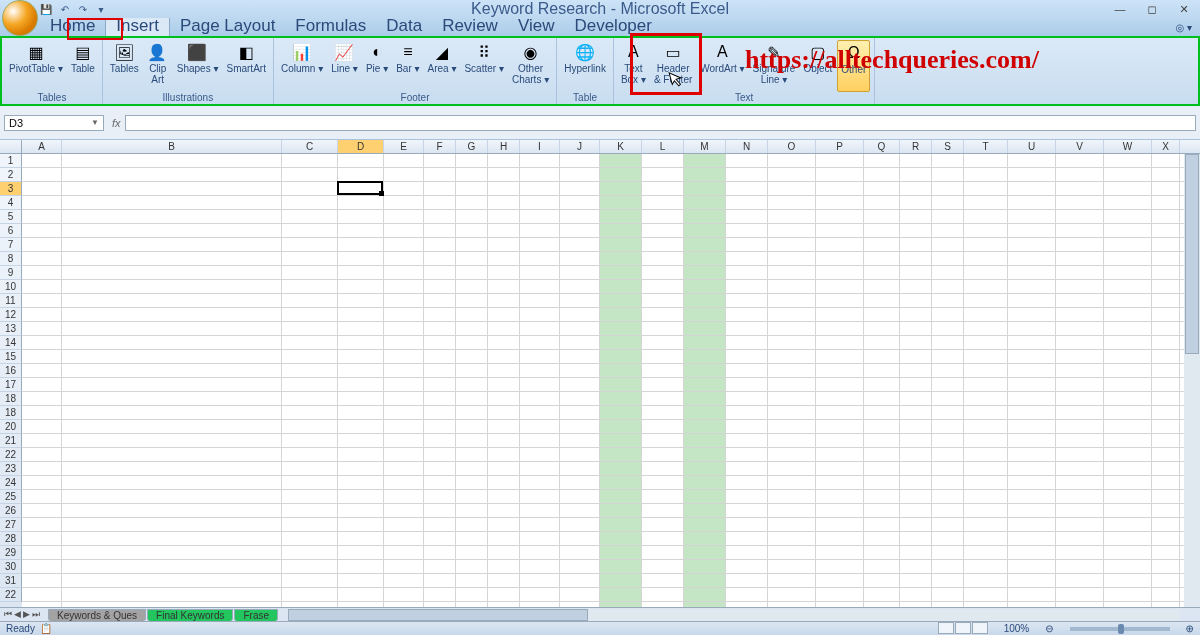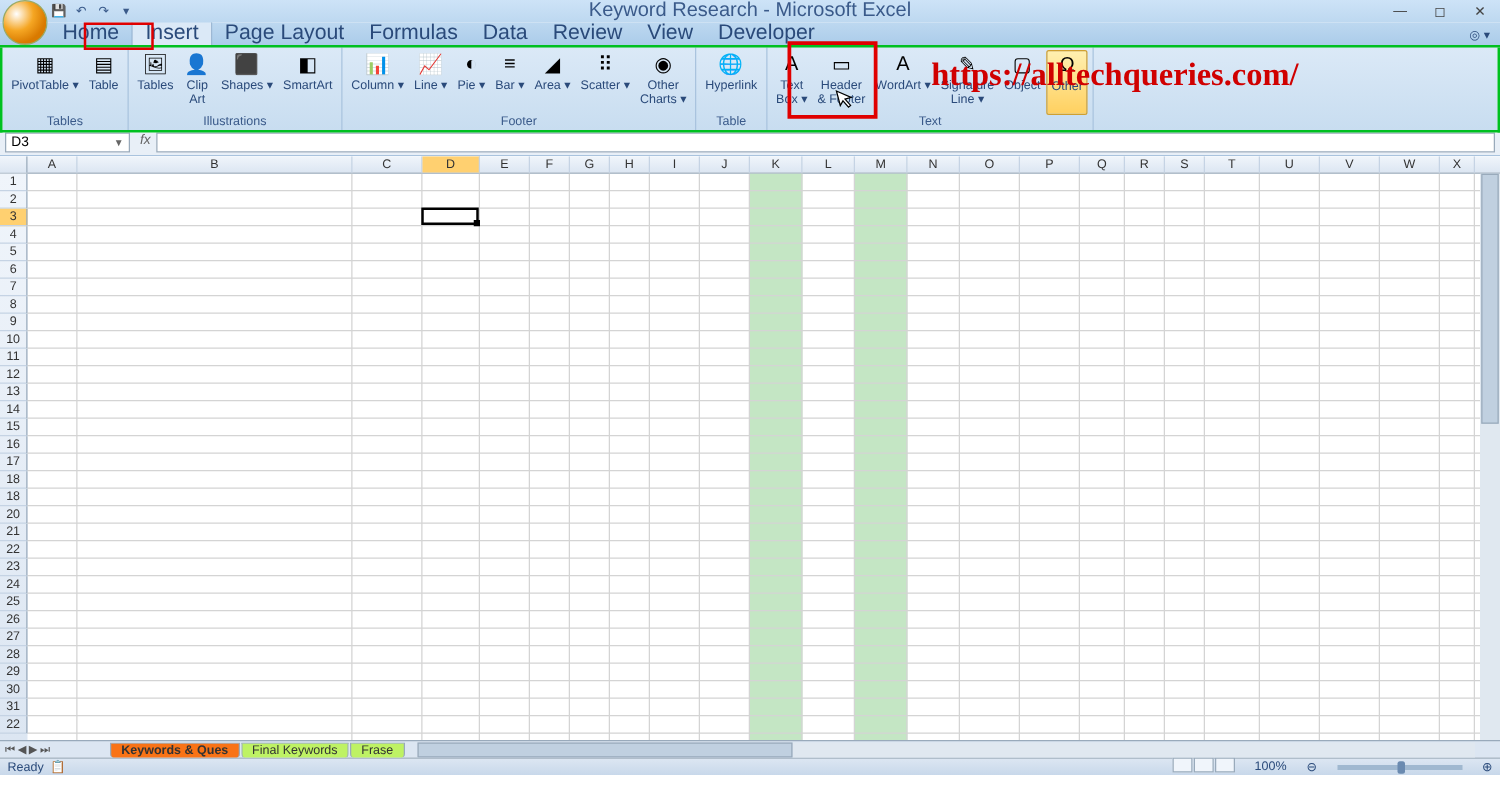--- a/index.html
+++ b/index.html
@@ -33,21 +33,21 @@
 
 
 .red-box-1 { position: absolute; left: 67px; top: 18px; width: 56px; height: 22px; border: 2px solid #e00000; z-index: 20; pointer-events: none; }
 .red-box-2 { position: absolute; left: 630px; top: 33px; width: 72px; height: 62px; border: 3px solid #e00000; z-index: 20; pointer-events: none; }
 .overlay-url { position: absolute; left: 745px; top: 45px; font-family: Georgia, serif; font-size: 26px; font-weight: bold; color: #d00000; z-index: 15; }
 
 
 .cursor-arrow { position: absolute; left: 670px; top: 70px; z-index: 30; font-size: 14px; color: #000; pointer-events: none; transform: rotate(-15deg); }
 
 
-.formula-row { height: 19px; background: #e8eff7; display: flex; align-items: flex-start; border-bottom: 1px solid #a9c3de; }
+.formula-row { height: 34px; background: #e8eff7; display: flex; align-items: center; border-bottom: 1px solid #a9c3de; }
 .name-box { width: 100px; height: 16px; background: #fff; border: 1px solid #9ab; margin-left: 4px; padding: 0 4px; font-size: 11px; display: flex; align-items: center; justify-content: space-between; }
 .fx-label { margin-left: 8px; font-style: italic; color: #666; font-size: 11px; }
 .formula-input { flex: 1; height: 16px; background: #fff; border: 1px solid #9ab; margin: 0 4px; }
 
 
 .grid-wrap { position: relative; height: 467px; overflow: hidden; background: #fff; }
 .col-headers { display: flex; height: 14px; background: linear-gradient(#f0f5fb, #dce6f2); border-bottom: 1px solid #9ab; }
 .corner { width: 22px; border-right: 1px solid #9ab; background: linear-gradient(#f0f5fb, #dce6f2); }
 .col-h { border-right: 1px solid #c5d3e4; text-align: center; font-size: 10px; color: #333; display: flex; align-items: center; justify-content: center; }
 .col-h.sel { background: #ffd070; }
@@ -60,22 +60,22 @@
 .gridlines-v { position: absolute; top: 0; bottom: 0; width: 1px; background: #d4d4d4; }
 .col-highlight { position: absolute; top: 0; bottom: 0; background: #c4e6c4; }
 .active-cell { position: absolute; border: 2px solid #000; background: #fff; }
 .active-cell::after { content: ""; position: absolute; right: -3px; bottom: -3px; width: 5px; height: 5px; background: #000; }
 
 
 .sheet-bar { height: 14px; background: #dce6f2; display: flex; align-items: center; border-top: 1px solid #9ab; font-size: 10px; }
 .sheet-nav { display: flex; gap: 2px; padding: 0 4px; }
 .sheet-nav span { cursor: pointer; color: #555; font-size: 9px; }
 .sheet-tab { padding: 0 8px; background: #fff; border: 1px solid #9ab; border-bottom: none; border-radius: 0 0 3px 3px; cursor: pointer; color: #333; }
-.sheet-tab.active { font-weight: bold; background: #f97316; margin-left: 40px; }
-.sheet-tab.inactive { background: #bef264; }
+.sheet-tab.active { font-weight: normal; background: #a3a3a3; }
+.sheet-tab.inactive { background: #22c55e; }
 .hscroll { flex: 1; height: 12px; margin: 0 20px 0 10px; background: #e0e8f0; position: relative; }
 .hscroll-thumb { position: absolute; left: 0; width: 300px; height: 100%; background: #c0d0e0; border: 1px solid #9ab; }
 
 
 .status-bar { height: 14px; background: linear-gradient(#dce6f2, #c8d8ea); display: flex; align-items: center; justify-content: space-between; padding: 0 6px; font-size: 10px; color: #2a4a7a; border-top: 1px solid #9ab; }
 .status-right { display: flex; align-items: center; gap: 16px; }
 .view-btns span { width: 16px; height: 12px; border: 1px solid #9ab; display: inline-block; margin-left: 1px; background: #f0f5fb; }
 .zoom-slider { width: 100px; height: 4px; background: #a0b8d0; position: relative; }
 .zoom-slider::after { content: ""; position: absolute; left: 48px; top: -3px; width: 6px; height: 10px; background: #6a8ab0; border-radius: 2px; }
 

